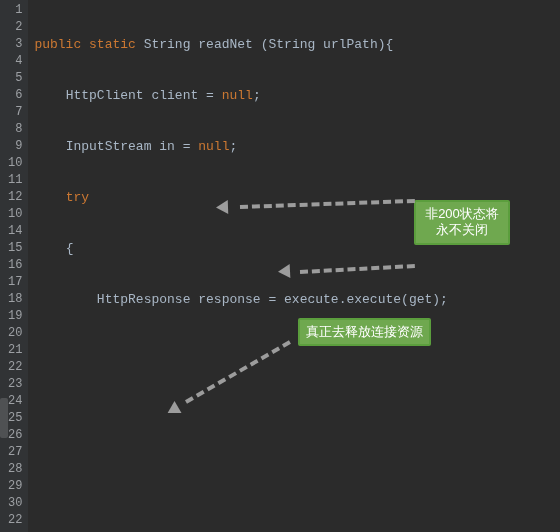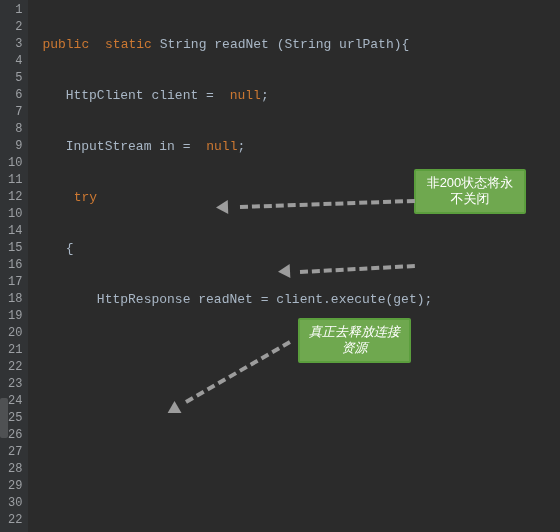--- a/index.html
+++ b/index.html
@@ -31,36 +31,36 @@
   }
   .gutter div { height: 17px; }
   .code {
     padding: 2px 0 2px 6px;
     line-height: 17px;
     font-size: 13px;
     white-space: pre;
     position: relative;
   }
   .code .line { height: 17px; }
-  .kw  { color: #cc7832; margin-left: 8px; }
+  .kw  { color: #cc7832; }
   
   .callout {
     position: absolute;
     border: 2px solid #5b9e3d;
     background: #6fa84f;
     color: #ffffff;
     padding: 4px 6px;
     font-family: "Microsoft YaHei", sans-serif;
     font-size: 13px;
     text-align: center;
     line-height: 1.25;
     border-radius: 2px;
   }
-  .callout1 { left: 414px; top: 169px; width: 112px; }
-  .callout2 { left: 298px; top: 318px; width: 113px; font-style: italic; }
+  .callout1 { left: 414px; top: 200px; width: 96px; }
+  .callout2 { left: 298px; top: 318px; width: 133px; }
   
   .arrow-line {
     position: absolute;
     border-top: 4px dashed #9c9c9c;
     transform-origin: left center;
   }
   .arrow-head {
     position: absolute;
     width: 0; height: 0;
     border-left: 12px solid #9c9c9c;
@@ -115,21 +115,21 @@
       <div>22</div>
     </div>
   <div class="scroll-hint"></div>
 
   <div class="code">
     <div class="line"><span class="kw">public</span> <span class="kw">static</span> <span>String</span> <span>readNet</span> <span>(String urlPath){</span></div>
     <div class="line">    <span>HttpClient </span><span>client = </span><span class="kw">null</span><span>;</span></div>
     <div class="line">    <span>InputStream </span><span>in = </span><span class="kw">null</span><span>;</span></div>
     <div class="line">    <span class="kw">try</span></div>
     <div class="line">    <span>{</span></div>
-    <div class="line">        <span>HttpResponse readNet = client.execute(get);</span></div>
+    <div class="line">        <span>HttpResponse response = execute.execute(get);</span></div>
     
     
     
     
     
     
     
     
     
     

